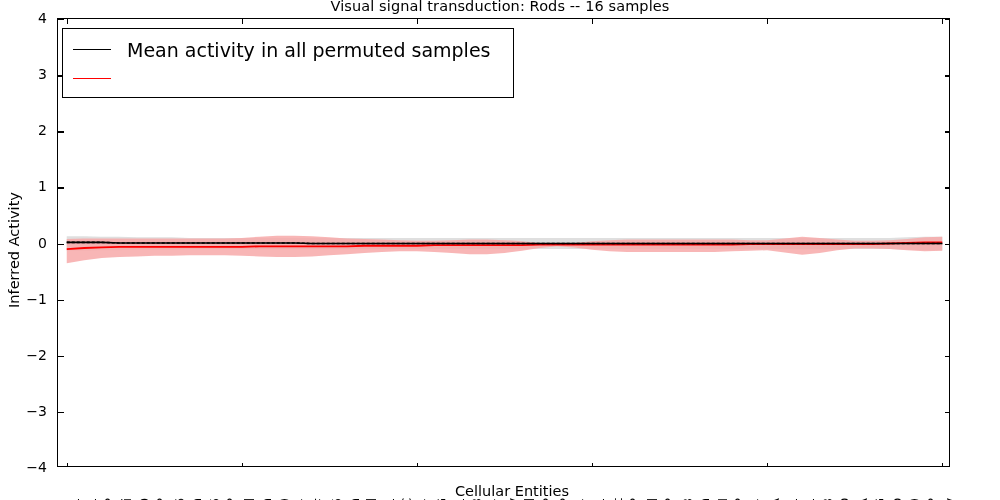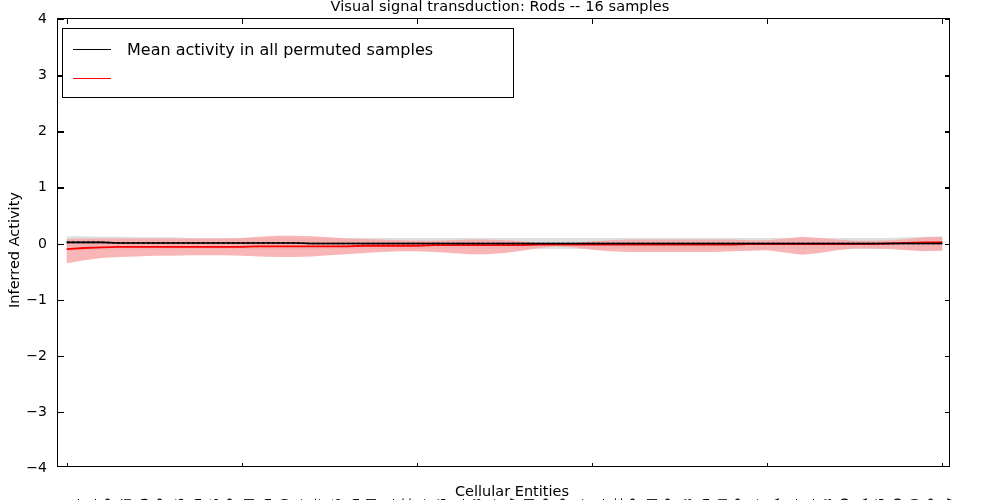--- a/index.html
+++ b/index.html
@@ -58,21 +58,21 @@
     position:absolute;left:62px;top:28px;
     width:452px;height:70px;
     border:1.4px solid #000;background:#fff;
     box-sizing:border-box;
     padding:6px 10px 6px 10px;
     z-index:6;
   }
   .legend-row{display:flex;align-items:center;height:29px;}
   .legend-swatch{width:38px;height:0;border-top-width:1.6px;
                  border-top-style:solid;margin-right:16px;flex:0 0 auto;}
-  .legend-text{font-size:16px;white-space:nowrap;}
+  .legend-text{font-size:19px;white-space:nowrap;}
 
   svg.band-layer{position:absolute;left:0;top:0;overflow:visible;}
 </style>
 </head>
 <body>
 
 <div id="root">
 
   <div class="chart-title">Visual signal transduction: Rods -- 16 samples</div>
 

